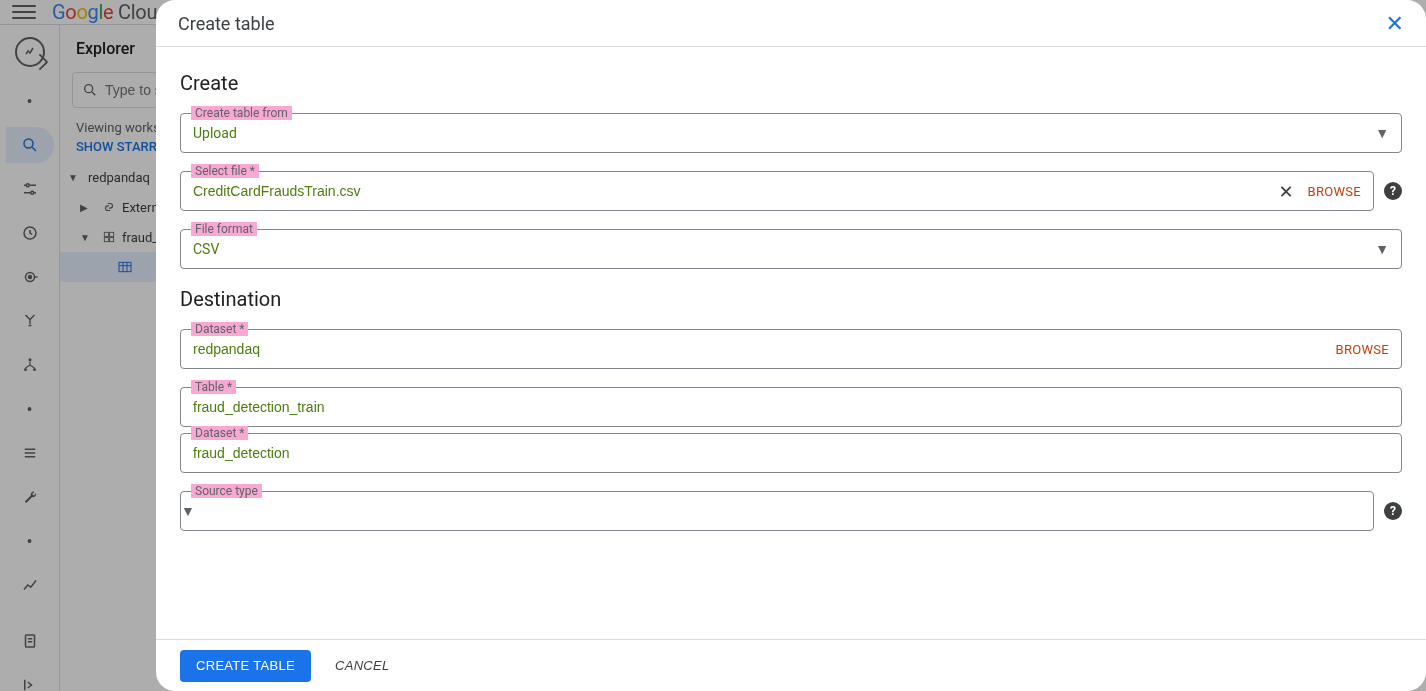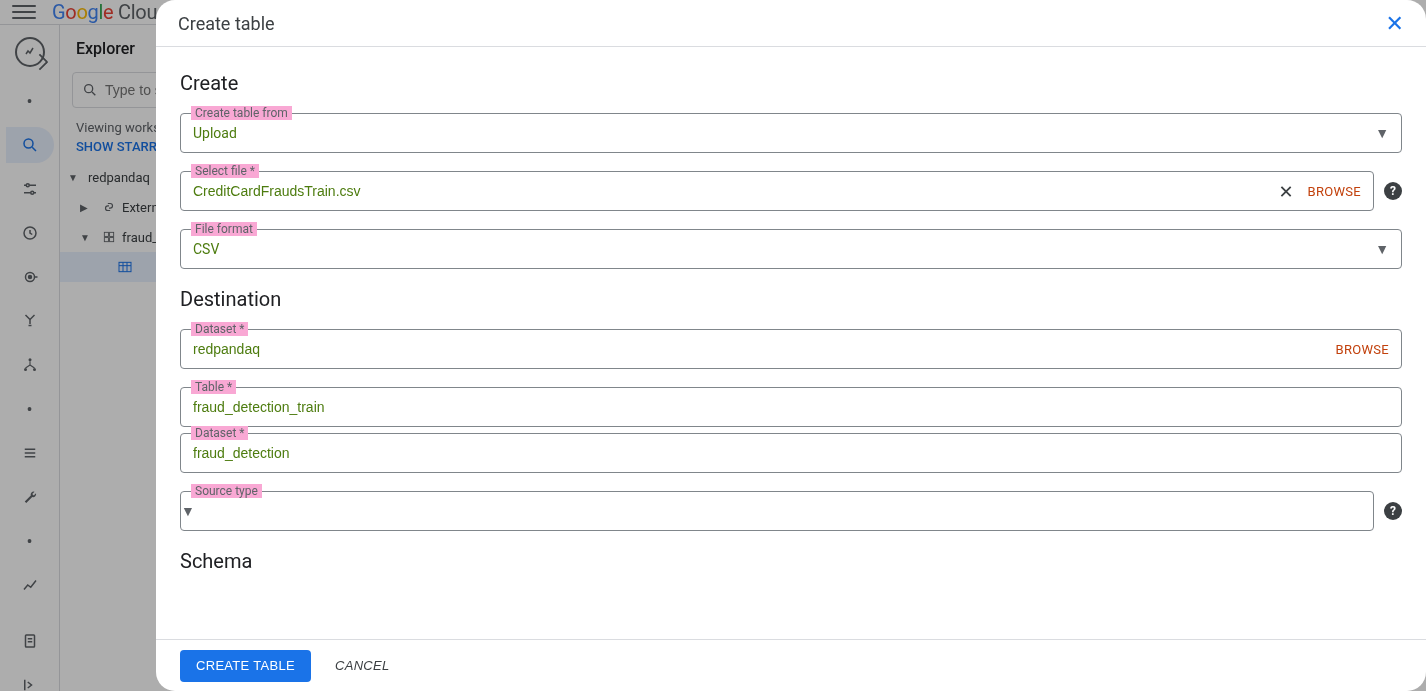--- a/index.html
+++ b/index.html
@@ -278,19 +278,18 @@
     </div>
 
     <div class="field-wrap">
       <div class="field">
         <span class="field-label">Source type</span>
         <span class="field-dropdown">▼</span>
       </div>
       <span class="help-circle">?</span>
     </div>
 
-    <div class="section-title tight">Schema</div>
   </div>
   <div class="drawer-footer">
     <button class="btn-primary">CREATE TABLE</button>
     <button class="btn-text">CANCEL</button>
   </div>
 </div>
 
 </body></html>

